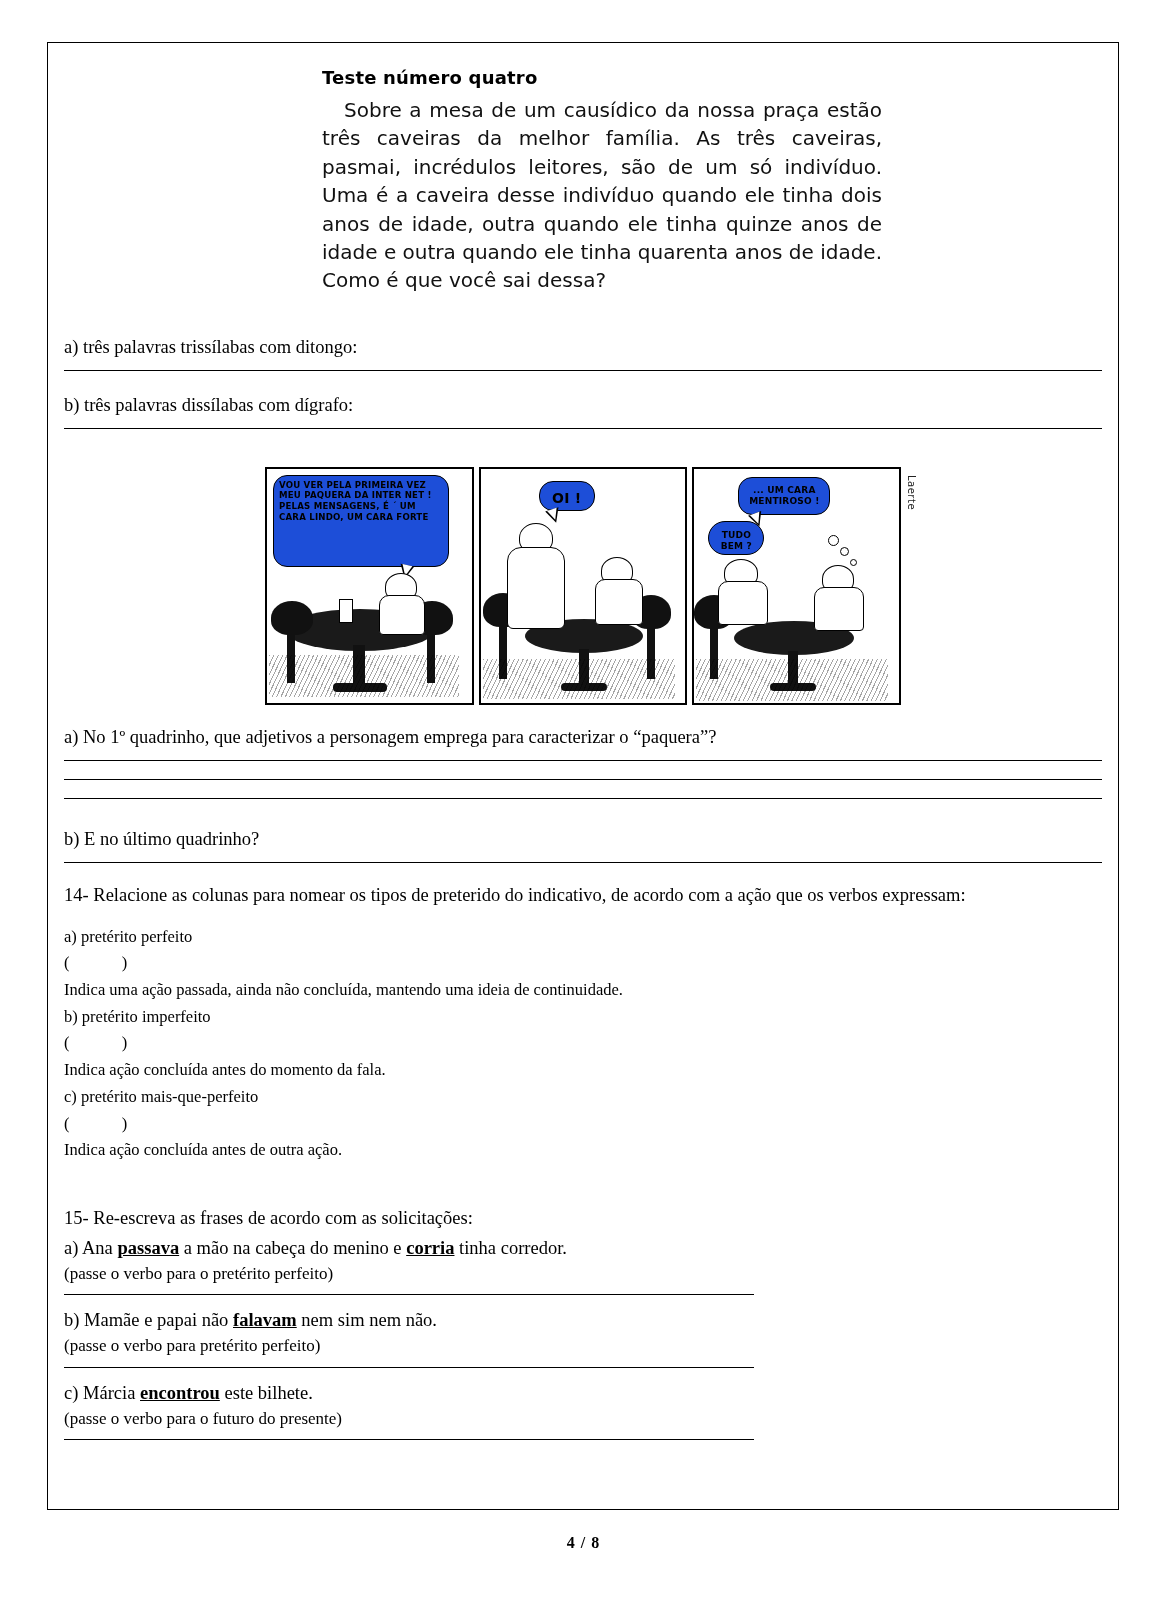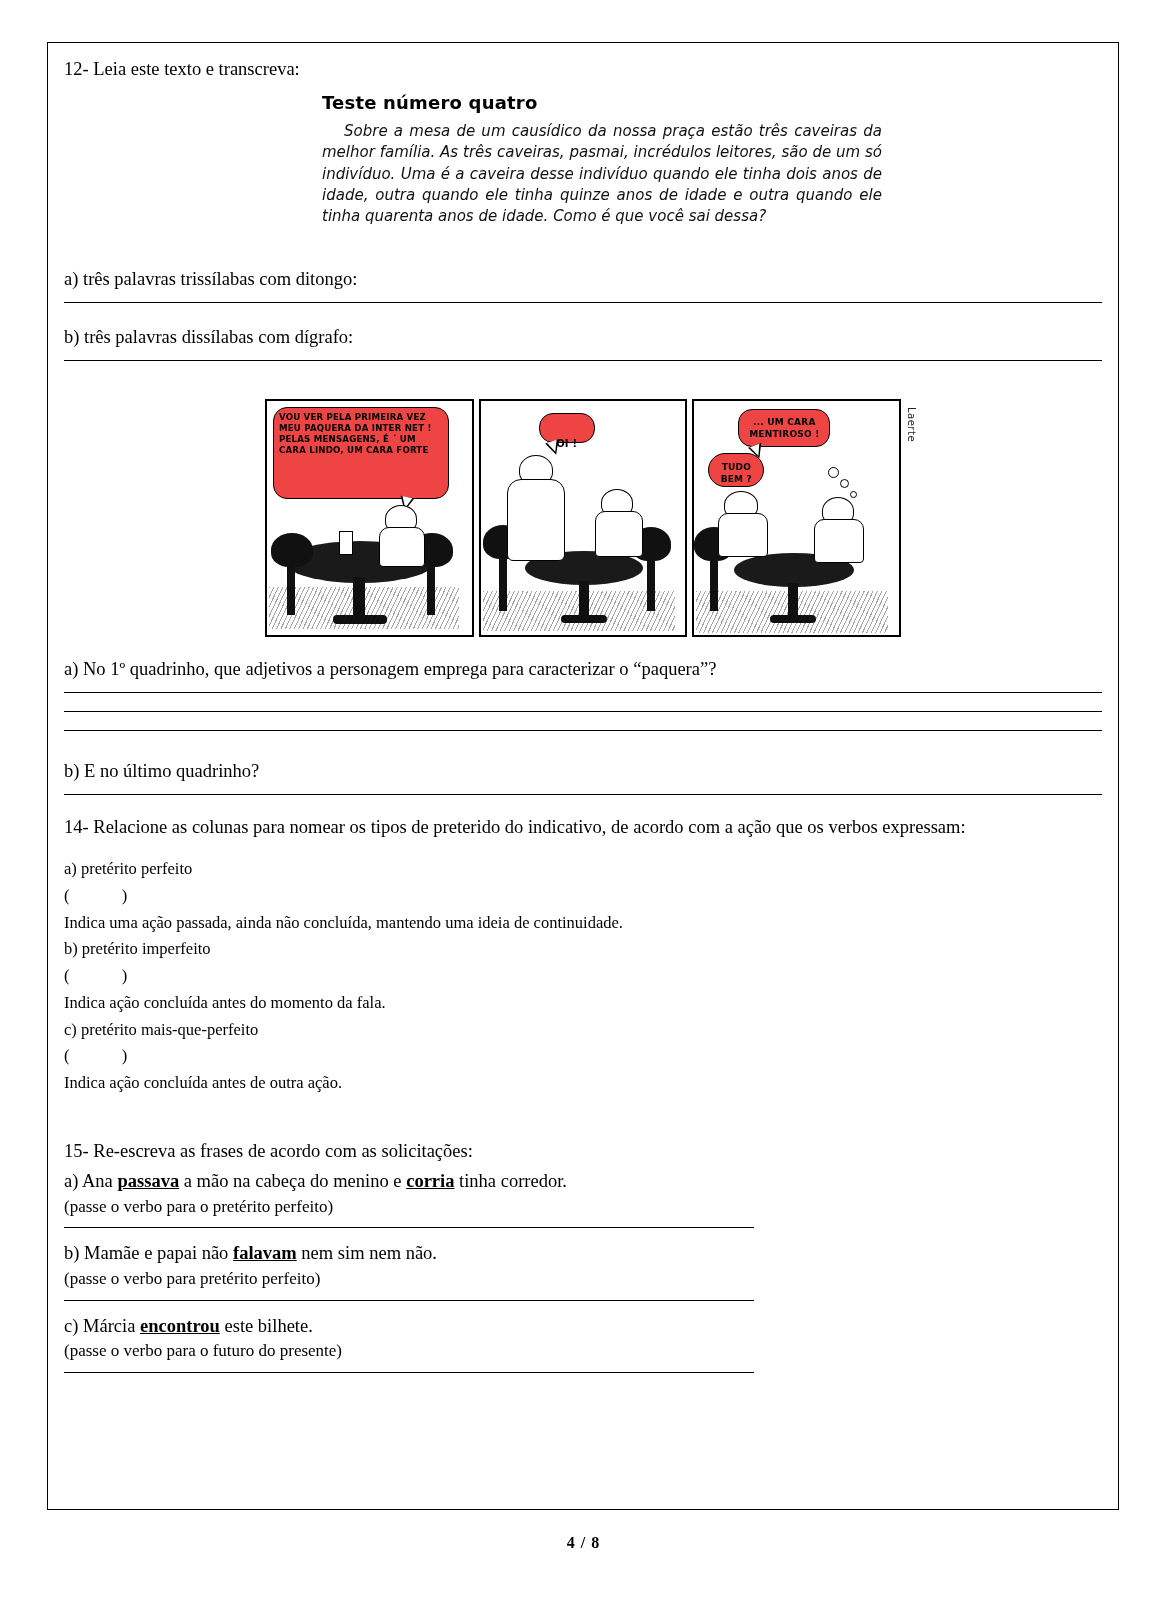--- a/index.html
+++ b/index.html
@@ -44,26 +44,25 @@
   }
   .textbox-title {
     font-family: "DejaVu Sans", sans-serif;
     font-weight: bold;
     font-size: 18px;
     letter-spacing: .2px;
     margin-bottom: 8px;
   }
   .textbox-body {
     font-family: "DejaVu Sans", sans-serif;
-    font-size: 15px;
+    font-size: 20px;
     line-height: 1.42;
     text-align: justify;
     text-indent: 22px;
     color: #111;
-    font-style: italic;
   }
 
   
   .rule-full {
     border-top: 1px solid #000;
     margin: 10px 0 0 0;
     width: 100%;
     height: 0;
   }
   .rule-short {
@@ -99,21 +98,21 @@
     right: -16px;
     top: 8px;
     font-family: "DejaVu Sans", sans-serif;
     font-size: 10px;
     writing-mode: vertical-rl;
     letter-spacing: .5px;
     color: #222;
   }
   .bubble {
     position: absolute;
-    background: #ef4444;
+    background: #1d4ed8;
     border: 1.6px solid #000;
     border-radius: 14px;
     font-family: "DejaVu Sans", sans-serif;
     font-size: 9.4px;
     line-height: 1.25;
     font-weight: bold;
     text-align: center;
     padding: 4px 5px;
     box-sizing: border-box;
     letter-spacing: .2px;
@@ -198,21 +197,20 @@
     font-size: 16px;
     letter-spacing: 1px;
   }
 </style>
 </head>
 <body>
 
 <div class="page">
   <div class="inner">
 
-    <div class="q-line">12- Leia este texto e transcreva:</div>
 
     <div class="textbox">
       <div class="textbox-title">Teste número quatro</div>
       <div class="textbox-body">Sobre a mesa de um causídico da nossa praça estão três caveiras da melhor família. As três caveiras, pasmai, incrédulos leitores, são de um só indivíduo. Uma é a caveira desse indivíduo quando ele tinha dois anos de idade, outra quando ele tinha quinze anos de idade e outra quando ele tinha quarenta anos de idade. Como é que você sai dessa?</div>
     </div>
 
     <div class="spacer-28"></div>
 
     <div class="q-line">a) três palavras trissílabas com ditongo:</div>
     <div class="rule-full"></div>
@@ -240,21 +238,21 @@
           <div class="blob" style="left:20px; top:162px; width:8px; height:52px;"></div>
           <div class="chairs" style="left:144px; top:132px; width:42px; height:34px;"></div>
           <div class="blob" style="left:160px; top:162px; width:8px; height:52px;"></div>
           <div class="person" style="left:118px; top:104px; width:30px; height:26px; border-radius:50% 50% 40% 40%;"></div>
           <div class="person" style="left:112px; top:126px; width:44px; height:38px; border-radius:10px 10px 4px 4px;"></div>
           <div class="hatch" style="left:2px; top:186px; width:190px; height:42px; opacity:.35;"></div>
           <div class="blob" style="left:72px; top:130px; width:12px; height:22px; background:#fff; border:1.4px solid #000;"></div>
         </div>
 
         <div class="panel">
-          <div class="bubble" style="left:58px; top:12px; width:56px; height:30px; font-size:10px; padding-top:24px;">OI !</div>
+          <div class="bubble" style="left:58px; top:12px; width:56px; height:30px; font-size:14px; padding-top:8px;">OI !</div>
           <div class="tail" style="left:66px; top:40px; transform:rotate(-18deg);"></div>
           <div class="tablebase" style="left:44px; top:150px; width:118px; height:34px;"></div>
           <div class="blob" style="left:98px; top:180px; width:10px; height:40px;"></div>
           <div class="blob" style="left:80px; top:214px; width:46px; height:8px; border-radius:4px;"></div>
           <div class="chairs" style="left:2px; top:124px; width:40px; height:34px;"></div>
           <div class="blob" style="left:18px; top:154px; width:8px; height:56px;"></div>
           <div class="chairs" style="left:150px; top:126px; width:40px; height:34px;"></div>
           <div class="blob" style="left:166px; top:156px; width:8px; height:54px;"></div>
           <div class="person" style="left:38px; top:54px; width:32px; height:28px; border-radius:50% 50% 42% 42%;"></div>
           <div class="person" style="left:26px; top:78px; width:56px; height:80px; border-radius:14px 14px 6px 6px;"></div>

